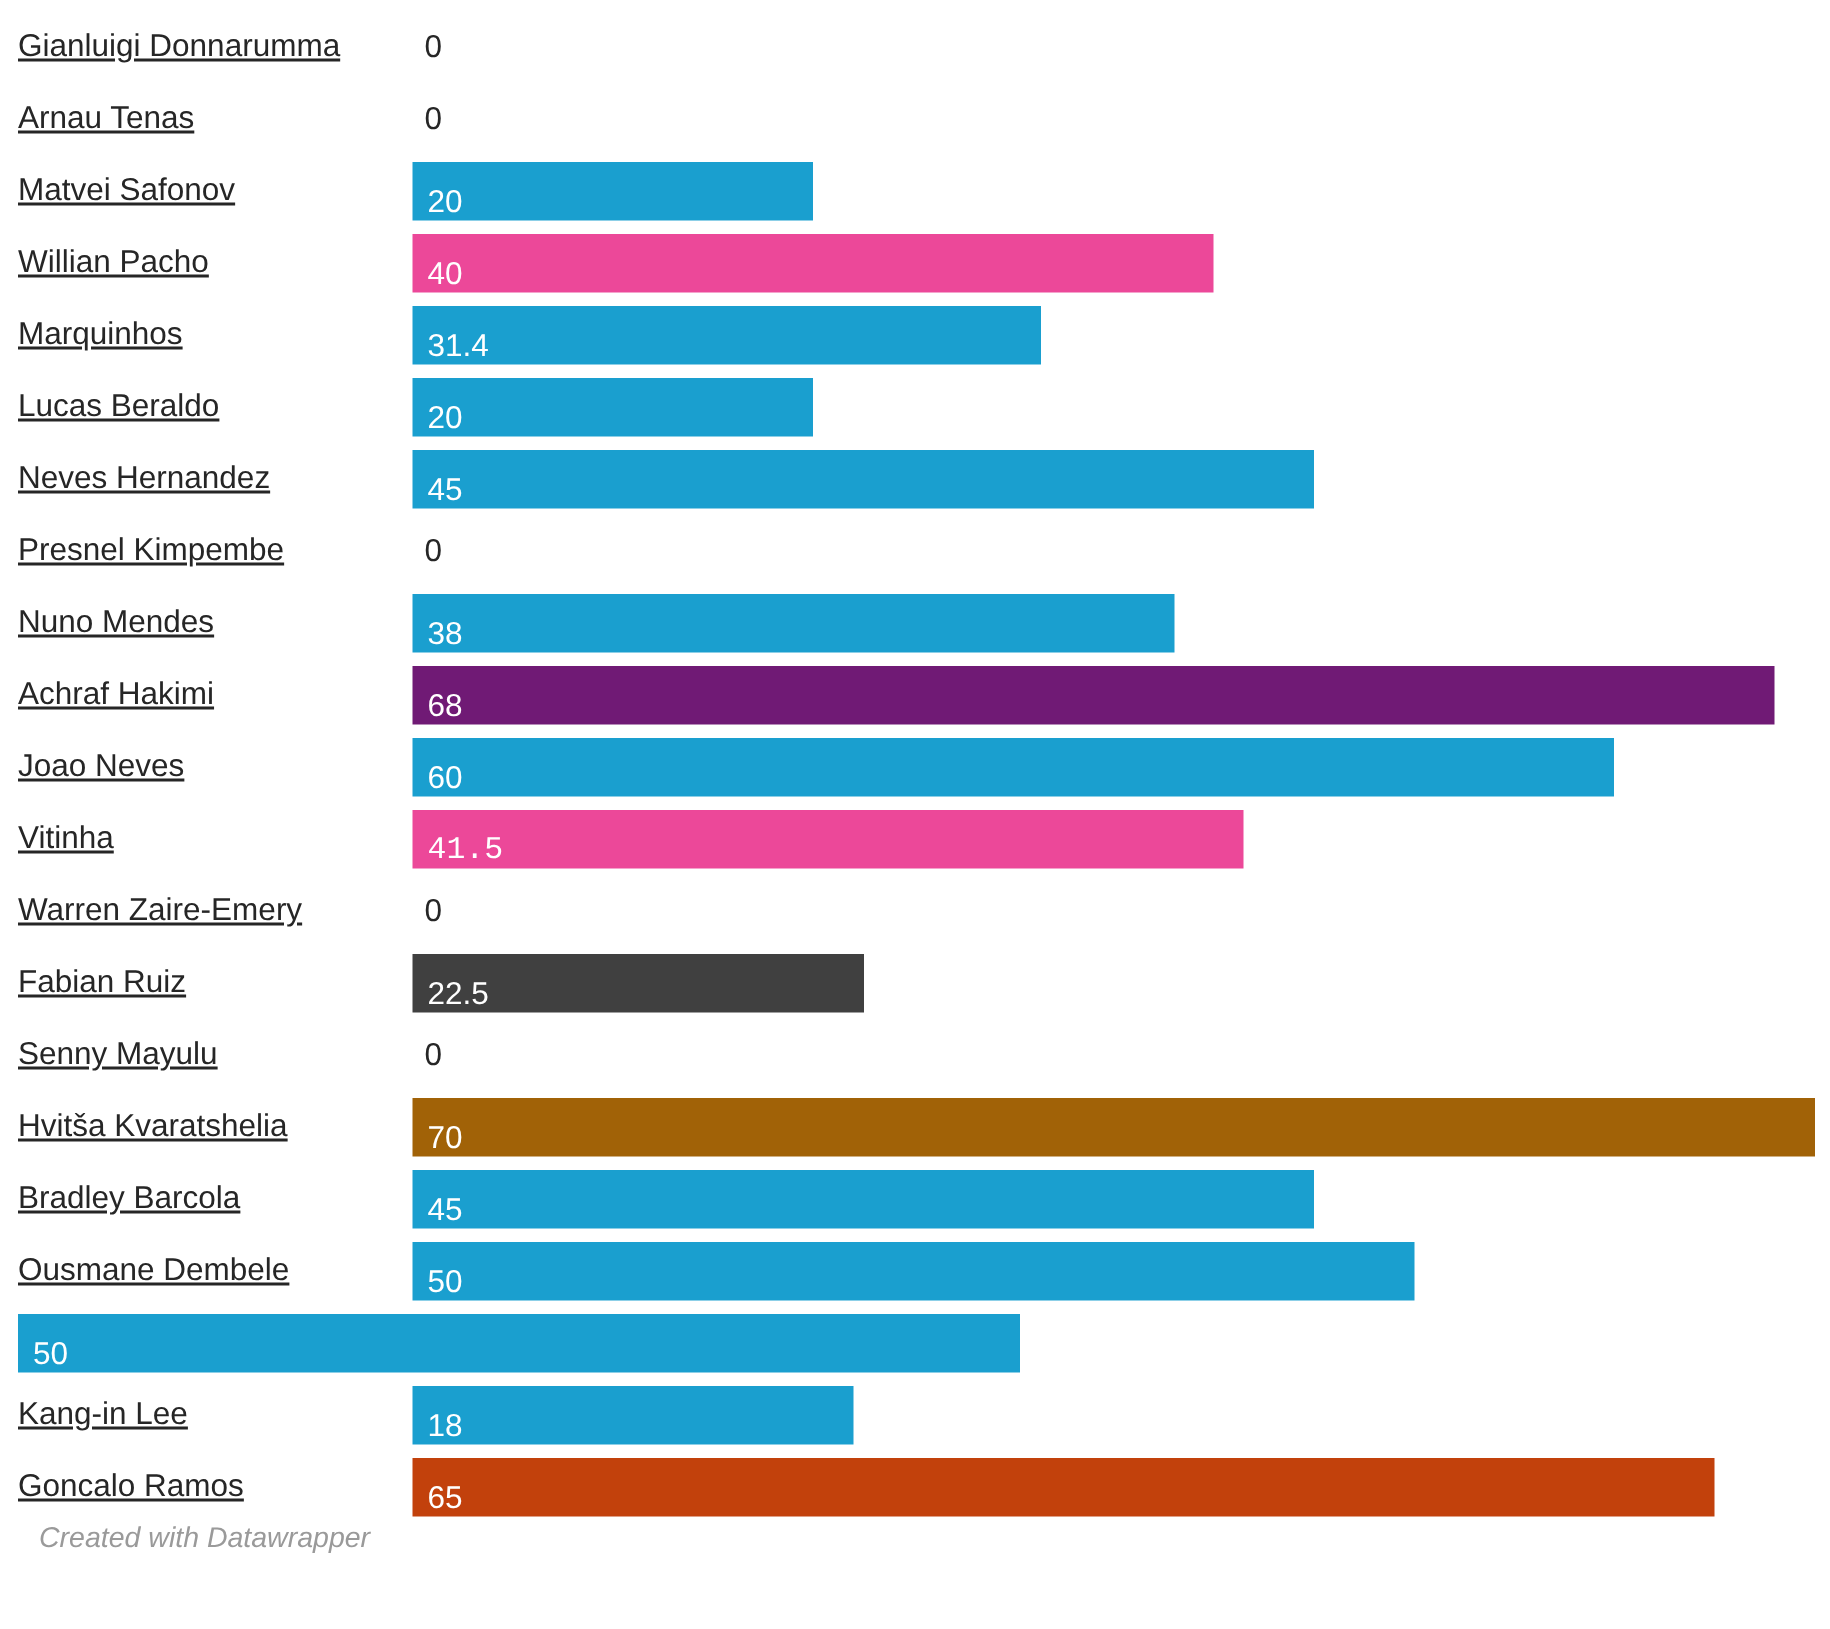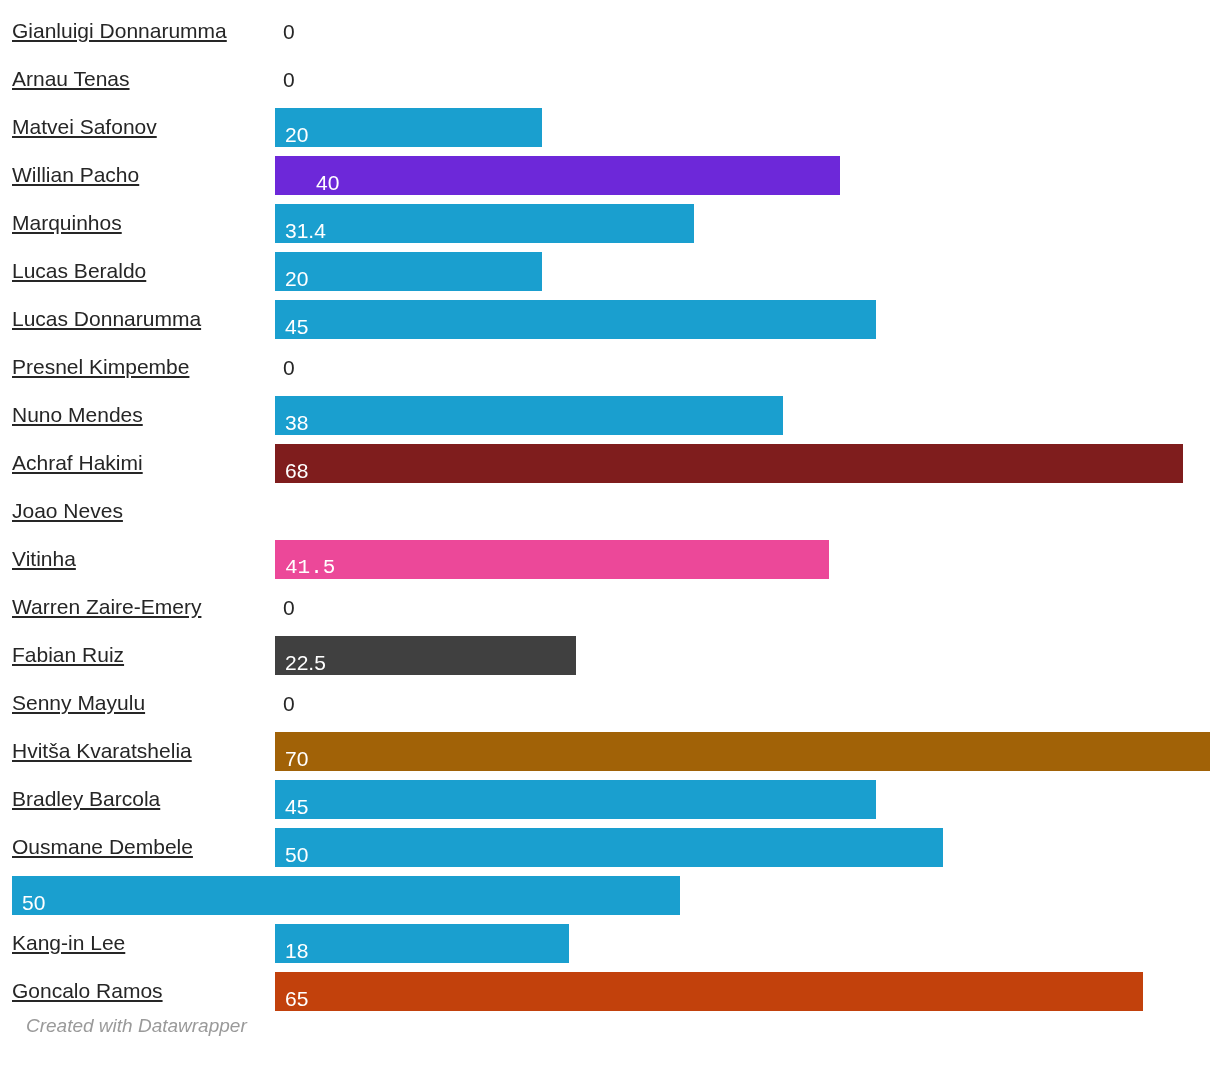--- a/index.html
+++ b/index.html
@@ -100,21 +100,21 @@
         <div class="bar" style="width: 28.5714%; background: rgb(26, 159, 207);">
           <span class="value-in">20</span>
         </div>
 
       </div>
     </div>
 
     <div class="row">
       <div class="label">Willian Pacho</div>
       <div class="track">
-        <div class="bar" style="width: 57.1429%; background: #6d28d9; padding-left: 31px;">
+        <div class="bar" style="width: 57.1429%; background: #ec4899;">
           <span class="value-in">40</span>
         </div>
 
       </div>
     </div>
 
     <div class="row">
       <div class="label">Marquinhos</div>
       <div class="track">
         <div class="bar" style="width: 44.8571%; background: rgb(26, 159, 207);">
@@ -128,21 +128,21 @@
       <div class="label">Lucas Beraldo</div>
       <div class="track">
         <div class="bar" style="width: 28.5714%; background: rgb(26, 159, 207);">
           <span class="value-in">20</span>
         </div>
 
       </div>
     </div>
 
     <div class="row">
-      <div class="label">Lucas Donnarumma</div>
+      <div class="label">Neves Hernandez</div>
       <div class="track">
         <div class="bar" style="width: 64.2857%; background: rgb(26, 159, 207);">
           <span class="value-in">45</span>
         </div>
 
       </div>
     </div>
 
     <div class="row">
       <div class="label">Presnel Kimpembe</div>
@@ -158,29 +158,35 @@
         <div class="bar" style="width: 54.2857%; background: rgb(26, 159, 207);">
           <span class="value-in">38</span>
         </div>
 
       </div>
     </div>
 
     <div class="row">
       <div class="label">Achraf Hakimi</div>
       <div class="track">
-        <div class="bar" style="width: 97.1429%; background: #7f1d1d;">
+        <div class="bar" style="width: 97.1429%; background: #701a75;">
           <span class="value-in">68</span>
         </div>
 
       </div>
     </div>
 
     <div class="row">
       <div class="label">Joao Neves</div>
+      <div class="track">
+        <div class="bar" style="width: 85.7143%; background: rgb(26, 159, 207);">
+          <span class="value-in">60</span>
+        </div>
+
+      </div>
     </div>
 
     <div class="row">
       <div class="label">Vitinha</div>
       <div class="track">
         <div class="bar" style="width: 59.2857%; background: #ec4899; font-family: Liberation Mono, monospace;">
           <span class="value-in">41.5</span>
         </div>
 
       </div>

